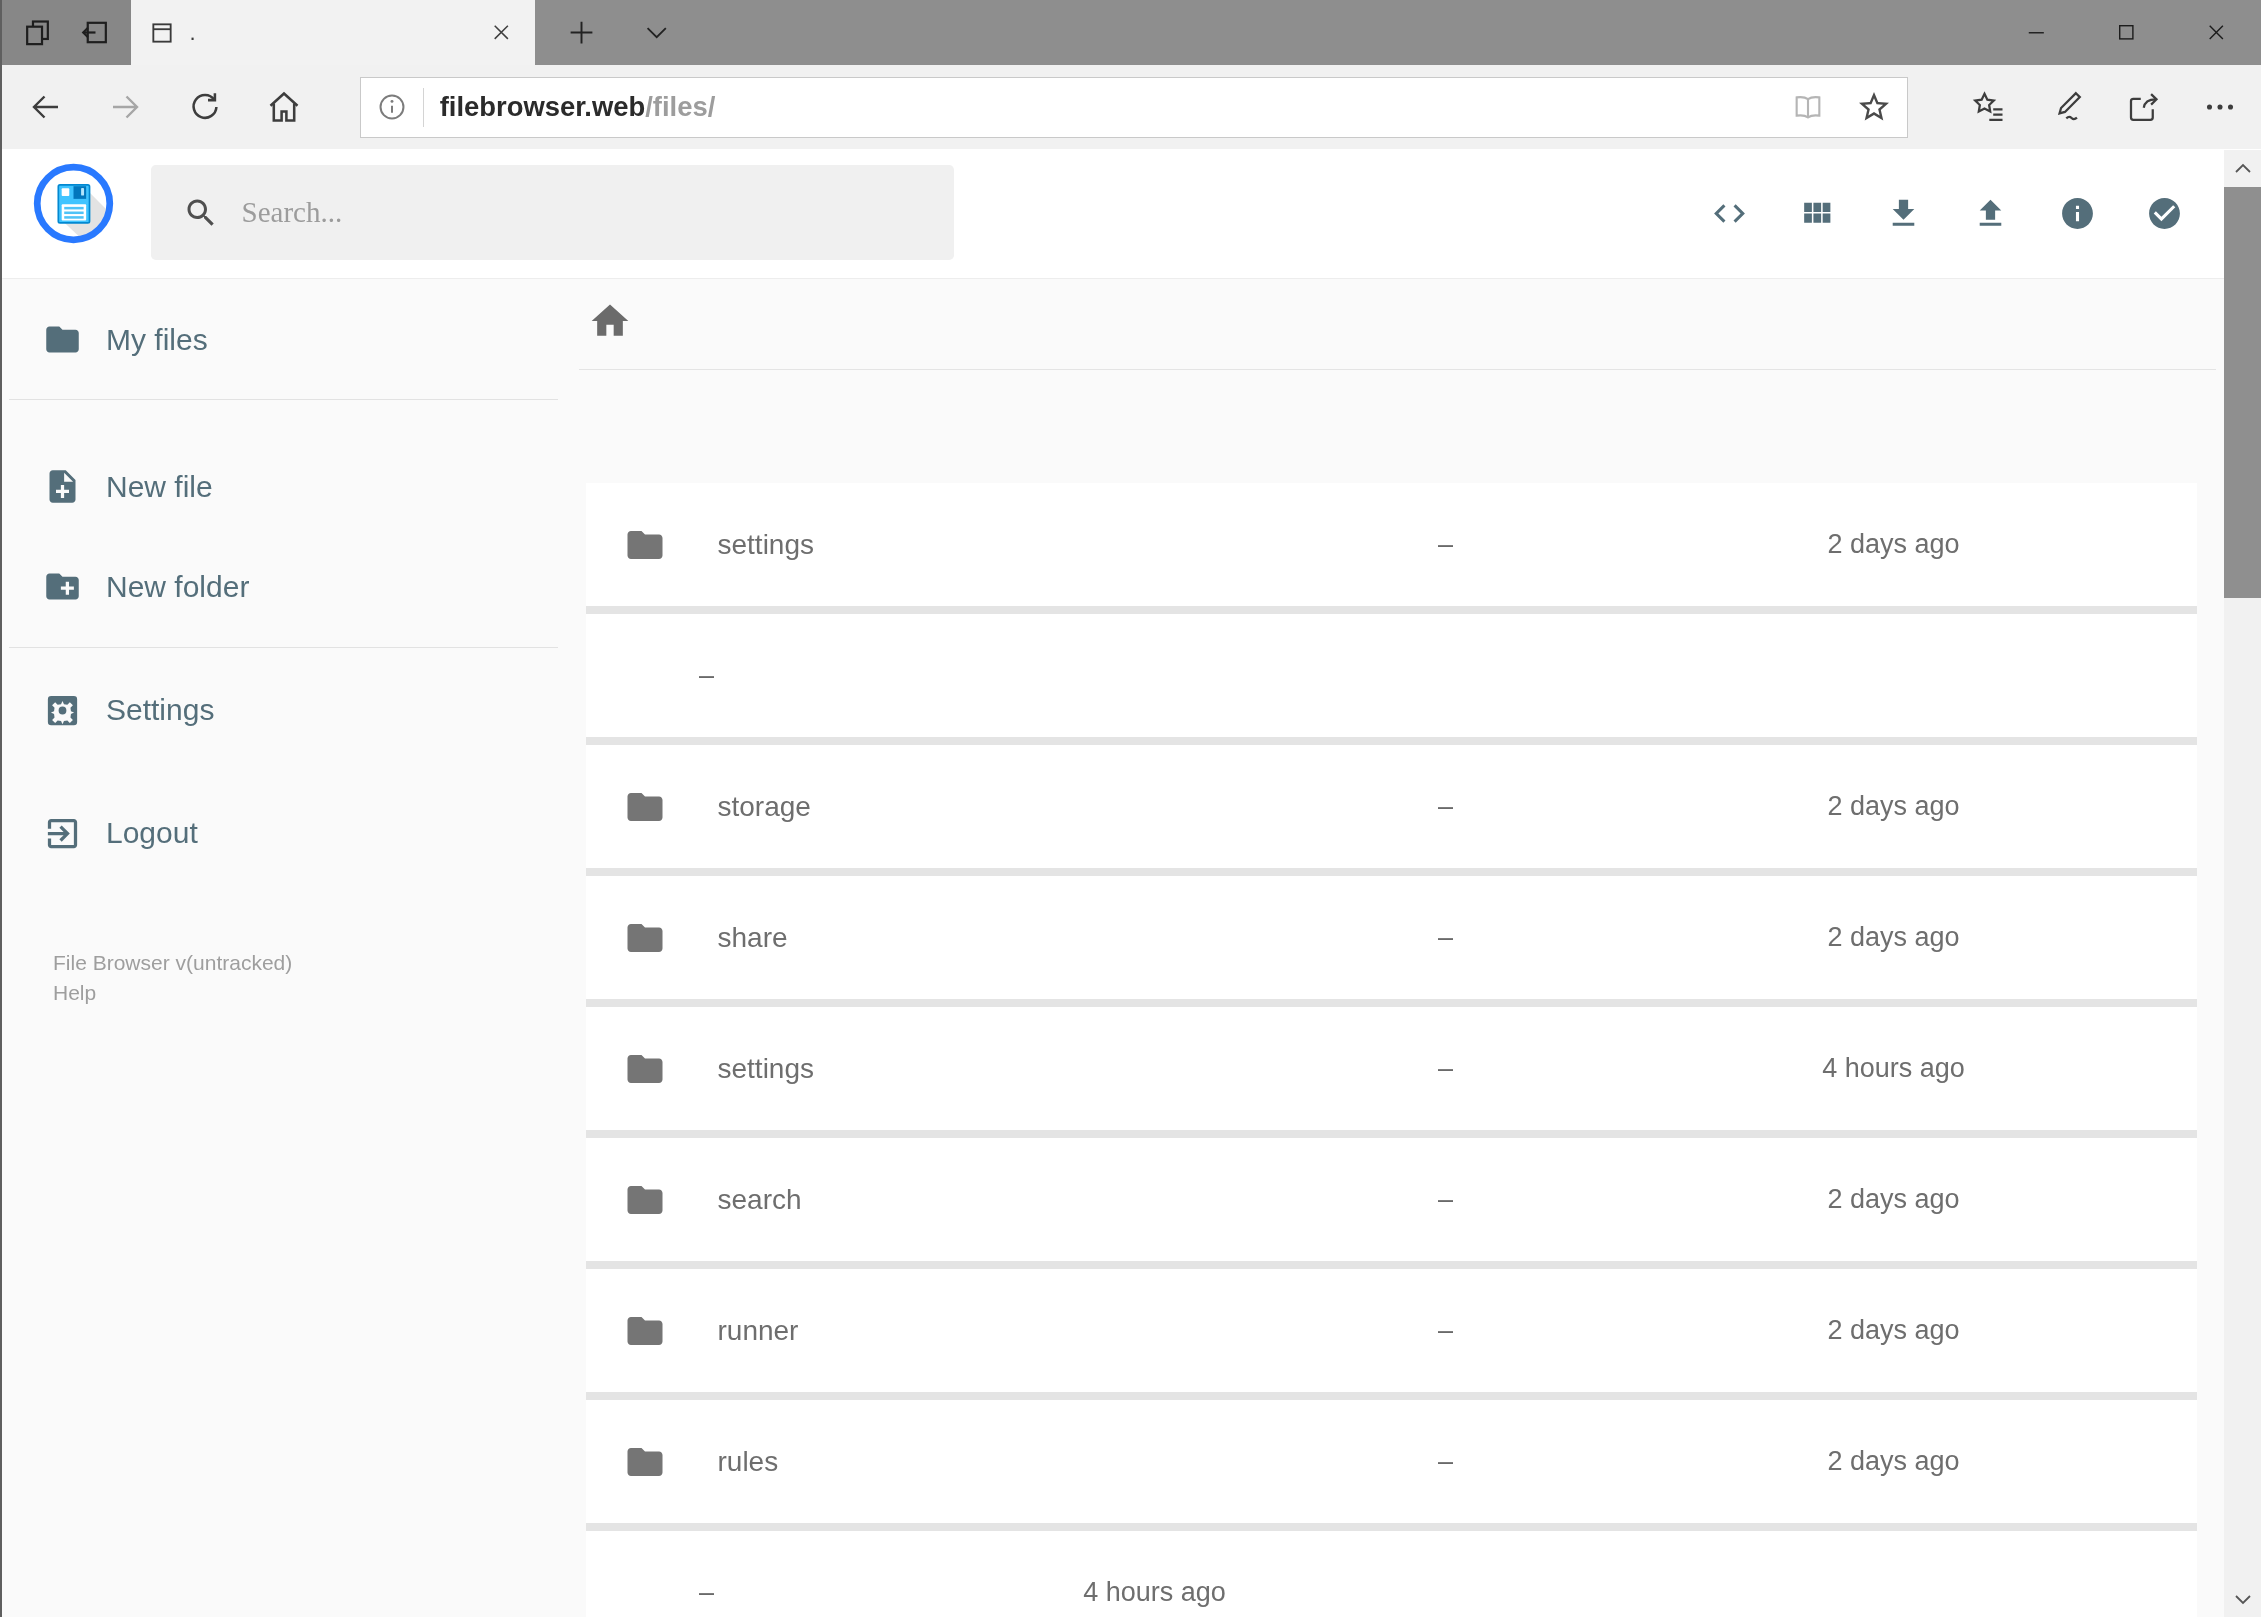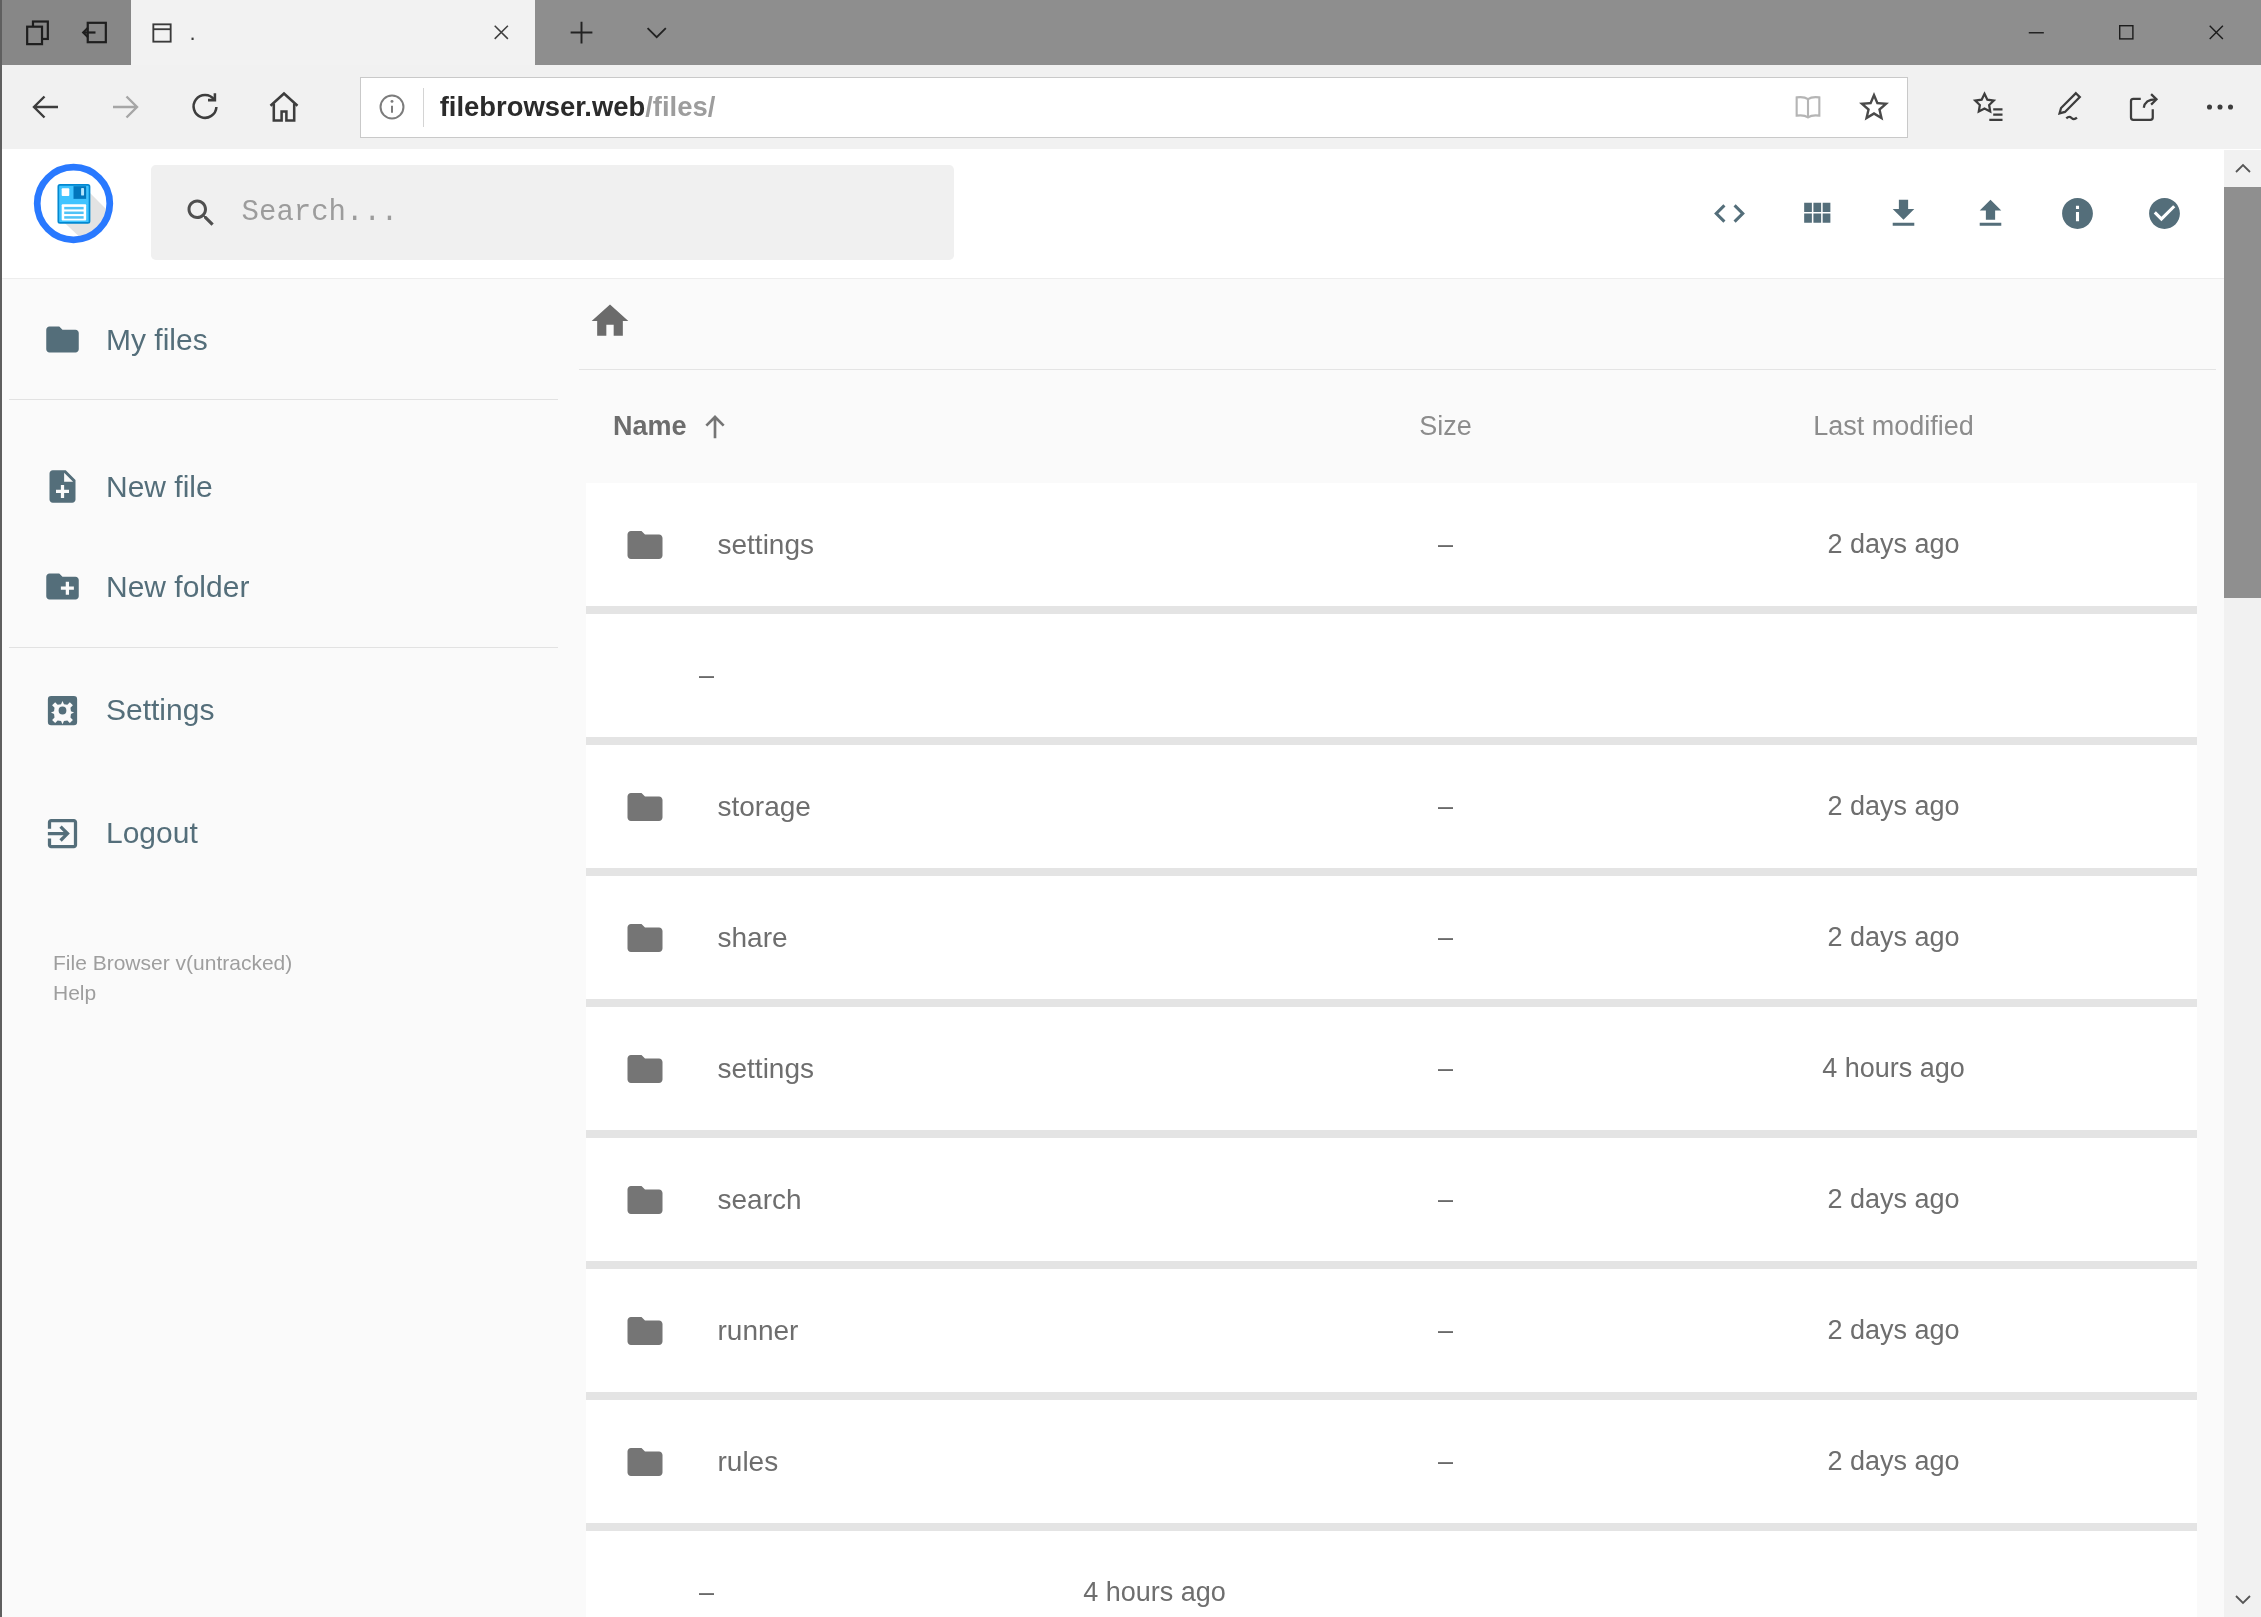--- a/index.html
+++ b/index.html
@@ -39,21 +39,21 @@
   .reading-icon { color:#b5b5b5; width:36px; }
   .fav-star { color:#4a4a4a; width:37px; }
   .tb-right { margin-left:auto; display:flex; align-items:center; gap:40px; margin-right:22.6px; }
   .tb-right .ibtn { width:37px; height:57px; color:#3d3d3d; }
 
   
   .appheader { position:absolute; left:0; top:149px; right:0; height:129px; background:#ffffff; box-shadow:0 1.6px 2.4px rgba(0,0,0,0.06); }
   .logo { position:absolute; left:31px; top:13.7px; width:81px; height:81px; }
   .searchbox { position:absolute; left:149px; top:16px; width:803px; height:95px; background:#f0f0f0; border-radius:4.8px; display:flex; align-items:center; padding:0 0 0 32px; }
   .search-icon { color:#4f4f4f; width:36px; }
-  .searchbox input { border:none; background:transparent; outline:none; margin-left:22.6px; font-size:29px; color:#555; width:662px; font-family:Liberation Mono, monospace; }
+  .searchbox input { border:none; background:transparent; outline:none; margin-left:22.6px; font-size:29px; color:#555; width:662px; font-family:Liberation Serif, serif; }
   .searchbox input::placeholder { color:#9c9c9c; opacity:1; }
   .appheader-icons { position:absolute; right:78px; top:0; height:129px; display:flex; align-items:center; gap:50px; }
   .appheader-icons .ibtn { width:37px; height:48px; color:#546e7a; }
 
   
   .appbody { position:absolute; left:0; top:279px; right:0; bottom:0; background:#fafafa; }
 
   .sidebar { position:absolute; left:0; top:0; width:569px; bottom:0; }
   .side-item { height:73px; display:flex; align-items:center; padding-left:41px; color:#546e7a; cursor:pointer; }
   .side-item .sicon { width:39px; height:39px; color:#546e7a; margin-right:24px; }
@@ -343,32 +343,20 @@
   </aside>
 
   <main class="content">
     <span class="crumb-home">
       <svg width="44" height="44" viewBox="0 0 24 24" fill="currentColor">
           <path d="M10 20v-6h4v6h5v-8h3L12 3 2 12h3v8z"></path>
         </svg>
     </span>
     <div class="listing-div"></div>
 
-    <div class="listhead">
-      <div class="col-name">
-        <span>Name</span>
-        <span class="sort-arrow">
-          <svg width="32" height="32" viewBox="0 0 24 24" fill="none" stroke="currentColor" stroke-width="2">
-              <path d="M12 20.5V4.5M5.5 11L12 4.5 18.5 11"></path>
-            </svg>
-        </span>
-      </div>
-      <div class="col-size">Size</div>
-      <div class="col-mod">Last modified</div>
-    </div>
 
     <div class="rows" id="rows">
   <div class="frow">
     <div class="col-name">
       <span class="ficon">
         <svg width="42" height="42" viewBox="0 0 24 24" fill="currentColor">
                 <path d="M10 4H4c-1.1 0-2 .9-2 2v12c0 1.1.9 2 2 2h16c1.1 0 2-.9 2-2V8c0-1.1-.9-2-2-2h-8l-2-2z"></path>
               </svg>
       </span>
       <span class="fname">settings</span>

